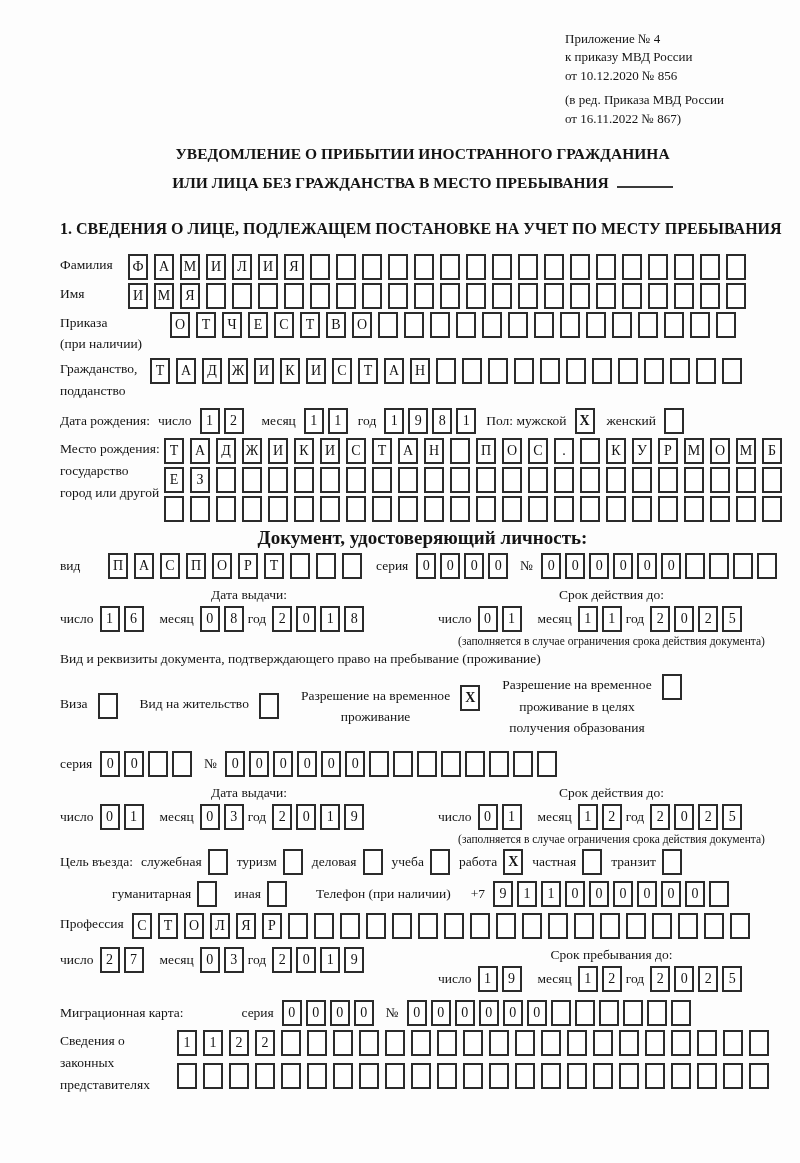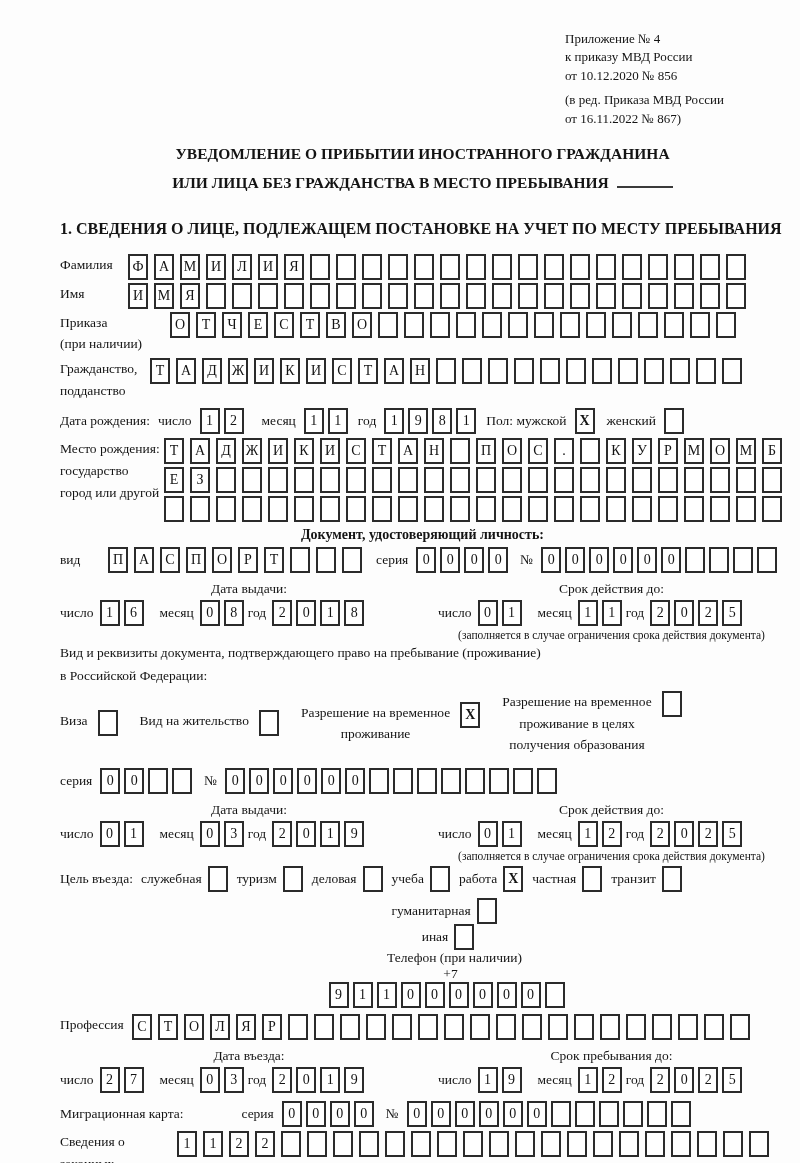--- a/index.html
+++ b/index.html
@@ -27,24 +27,24 @@
     border:2px solid #2b2b2b; margin-right:6px; text-align:center;
     font-size:14px; line-height:22px; vertical-align:top; background:#fff;
   }
   .mb { margin-bottom:3px; }
   .mb2 { margin-bottom:7px; }
   .dates .cell { margin-right:4px; }
   .cbox { margin-right:0; font-weight:bold; }
 
   .inline-row { display:flex; align-items:center; font-size:13.5px; margin-bottom:4px; }
   .inline-row .lbl { margin-right:8px; white-space:nowrap; }
-  .ml12 { margin-left:12px; } .ml8 { margin-left:8px; } .ml20 { margin-left:20px; } .ml65 { margin-left:52px;flex-direction:column; }
+  .ml12 { margin-left:12px; } .ml8 { margin-left:8px; } .ml20 { margin-left:20px; } .ml65 { margin-left:52px; }
   .mr6 { margin-right:6px; }
 
-  .center-bold { text-align:center; font-weight:bold; font-size:14px; margin:5px 0 4px; }
+  .center-bold { text-align:center; font-weight:bold; font-size:19px; margin:5px 0 4px; }
 
   .dates-block { display:flex; margin-top:8px; margin-bottom:4px; }
   .dates-left { width:378px; }
   .dates-right { flex:1; }
   .dates-heading { text-align:center; font-size:13.5px; margin-bottom:3px; }
   .date-line { display:flex; align-items:center; font-size:13.5px; white-space:nowrap; }
   .note { font-size:11.5px; text-align:center; margin-top:3px; }
 
   .para { font-size:13.5px; margin-bottom:7px; }
   .permit-row { display:flex; align-items:center; font-size:13.5px; margin-top:2px; margin-bottom:12px; }
@@ -167,21 +167,20 @@
         <span class="lbl ml12 mr6">месяц</span>
         <span class="dates"><span class="cell">1</span><span class="cell">1</span></span>
         <span class="lbl mr6">год</span>
         <span class="dates"><span class="cell">2</span><span class="cell">0</span><span class="cell">2</span><span class="cell">5</span></span>
       </div>
       <div class="note">(заполняется в случае ограничения срока действия документа)</div>
     </div>
   </div>
 
   <div class="para" style="margin-top:4px;">Вид и реквизиты документа, подтверждающего право на пребывание (проживание)</div>
-  <div class="para">в Российской Федерации:</div>
 
   <div class="permit-row">
     <span class="pgroup">
       <span class="plbl">Виза</span>
       <span class="cell cbox"></span>
     </span>
     <span class="pgroup">
       <span class="plbl">Вид на жительство</span>
       <span class="cell cbox"></span>
     </span>
@@ -283,21 +282,20 @@
     <span class="dates"><span class="cell">9</span><span class="cell">1</span><span class="cell">1</span><span class="cell">0</span><span class="cell">0</span><span class="cell">0</span><span class="cell">0</span><span class="cell">0</span><span class="cell">0</span><span class="cell"></span></span>
   </div>
 
   <div class="frow" style="margin-top:6px;">
     <div class="flabel w68" style="width:72px;">Профессия</div>
     <div class="cells"><span class="cell">С</span><span class="cell">Т</span><span class="cell">О</span><span class="cell">Л</span><span class="cell">Я</span><span class="cell">Р</span><span class="cell"></span><span class="cell"></span><span class="cell"></span><span class="cell"></span><span class="cell"></span><span class="cell"></span><span class="cell"></span><span class="cell"></span><span class="cell"></span><span class="cell"></span><span class="cell"></span><span class="cell"></span><span class="cell"></span><span class="cell"></span><span class="cell"></span><span class="cell"></span><span class="cell"></span><span class="cell"></span></div>
   </div>
 
   <div class="dates-block">
     <div class="dates-left">
-      <div class="dates-heading">Дата въезда:</div>
       <div class="date-line">
         <span class="lbl mr6">число</span>
         <span class="dates"><span class="cell">2</span><span class="cell">7</span></span>
         <span class="lbl ml12 mr6">месяц</span>
         <span class="dates"><span class="cell">0</span><span class="cell">3</span></span>
         <span class="lbl mr6">год</span>
         <span class="dates"><span class="cell">2</span><span class="cell">0</span><span class="cell">1</span><span class="cell">9</span></span>
       </div>
     </div>
     <div class="dates-right">

